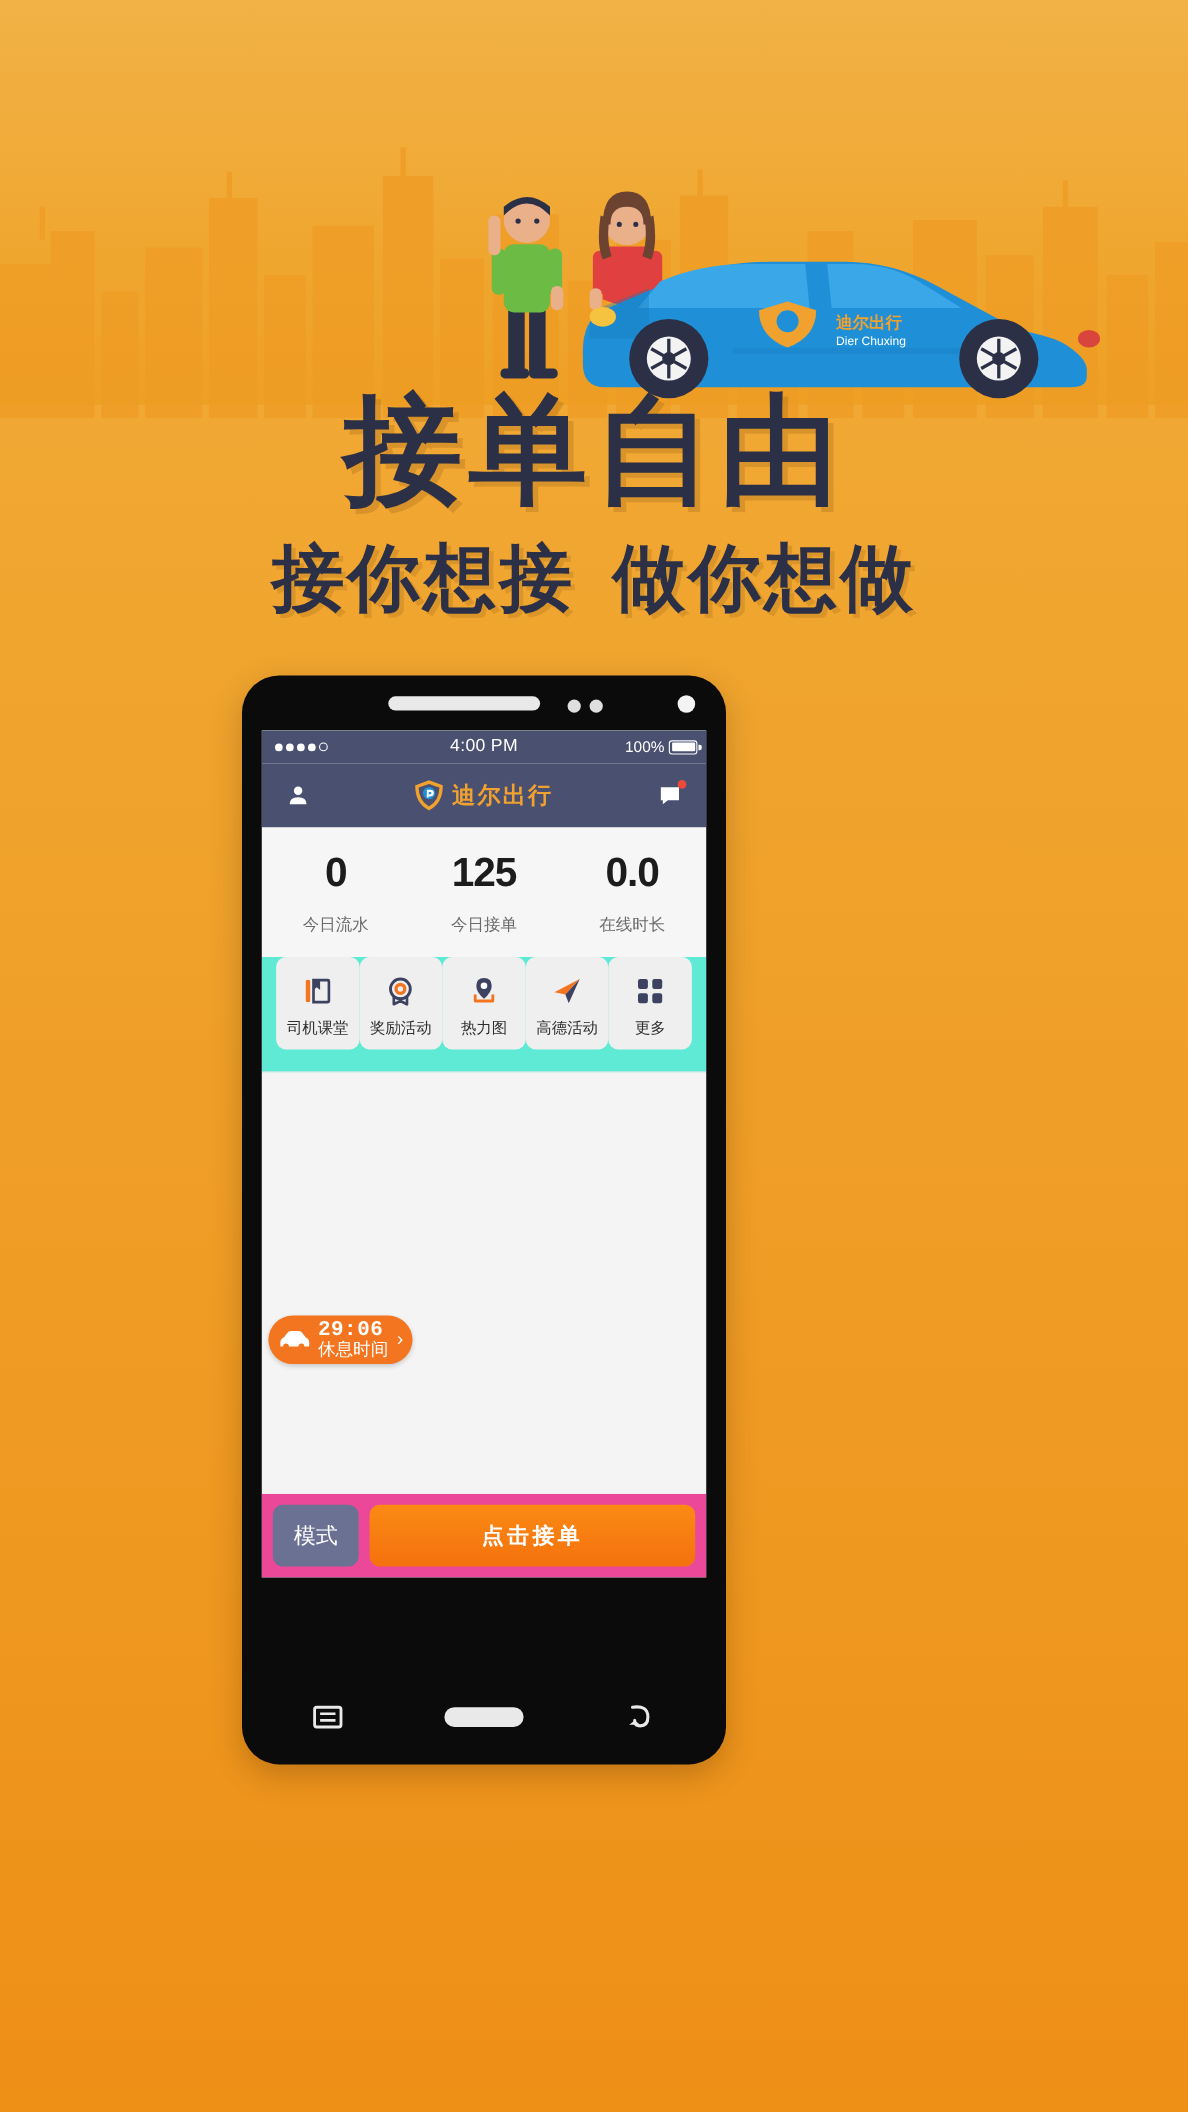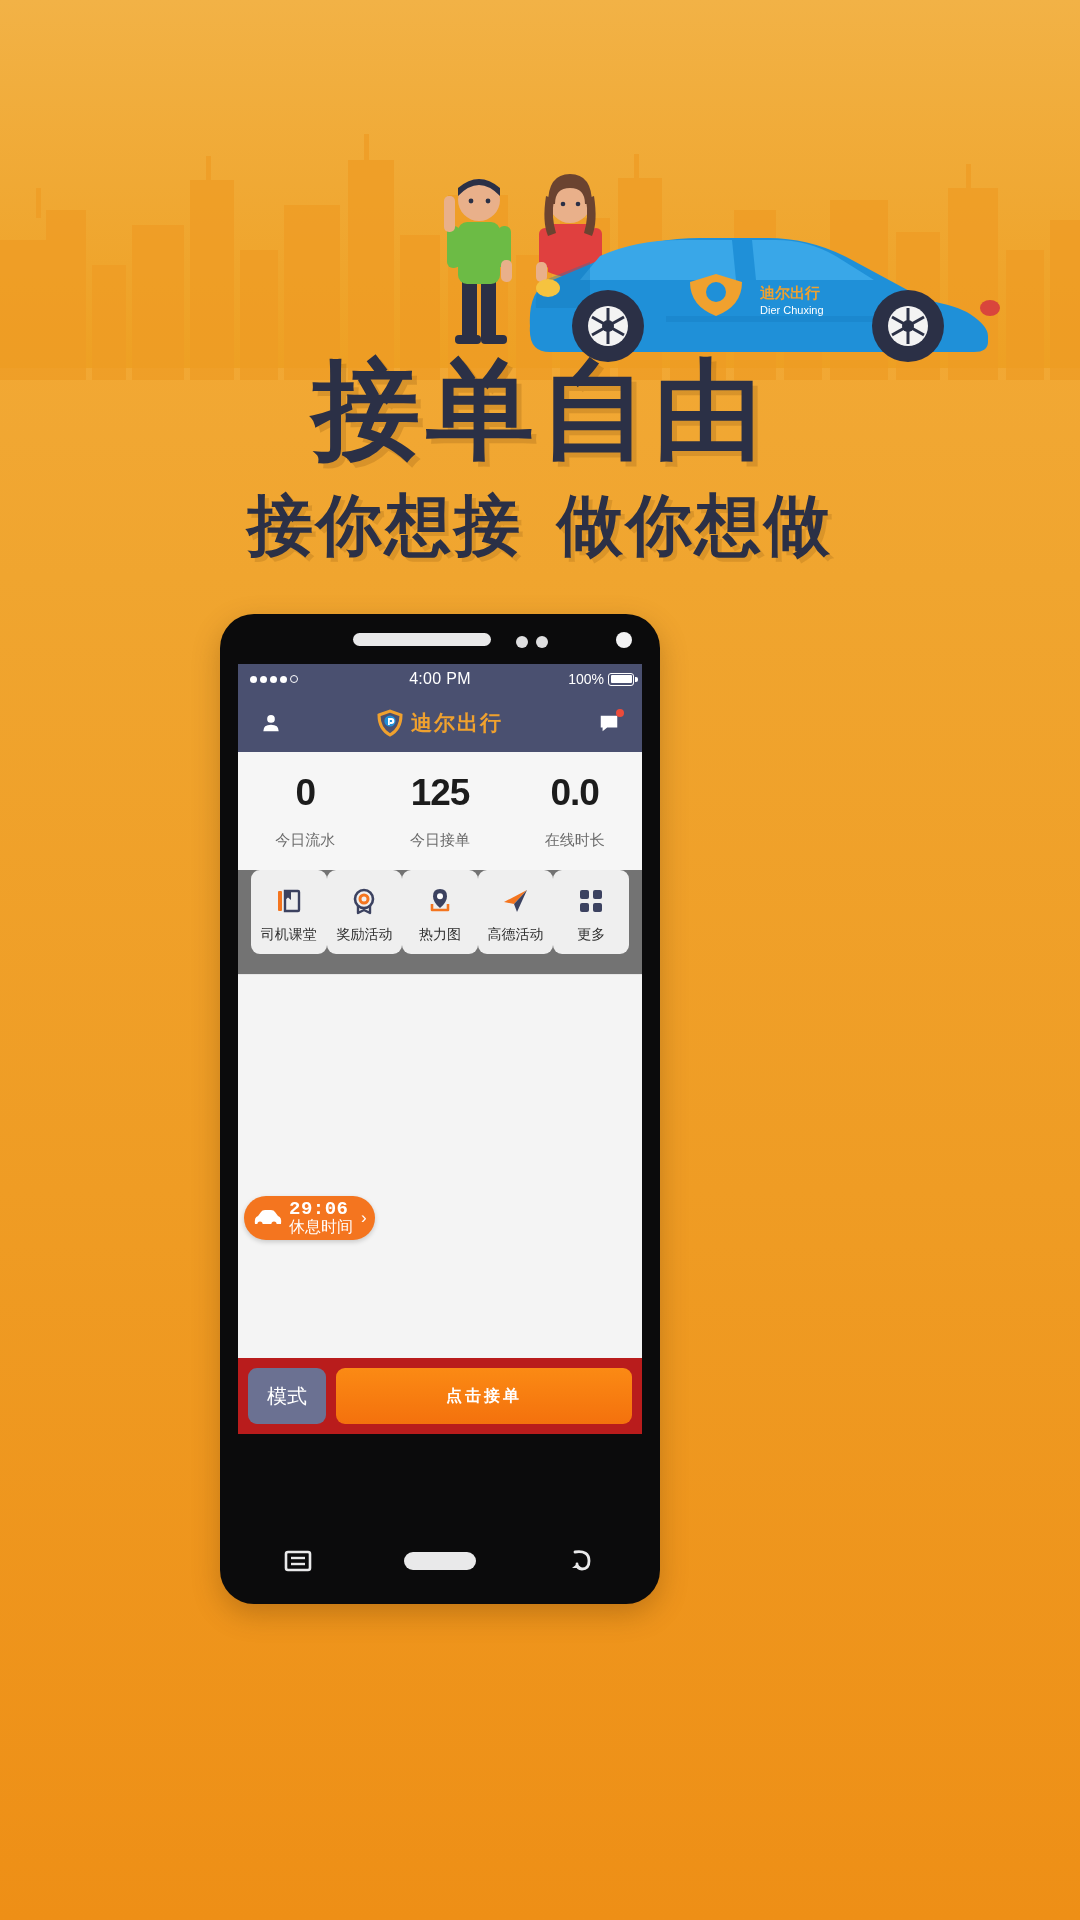--- a/index.html
+++ b/index.html
@@ -111,21 +111,21 @@
   
   #stats {
     background:#f6f6f6; display:flex; padding:22px 0 20px;
   }
   .stat { flex:1; text-align:center; }
   .stat-val { font-size:37px; font-weight:bold; color:#1c1c1c; line-height:1; letter-spacing:-1px; }
   .stat-lbl { font-size:15px; color:#6b6b6b; margin-top:20px; }
 
   
   #quick {
-    background:#737373; display:flex; gap:0;
+    background:#5eead4; display:flex; gap:0;
     padding:0 13px 20px;
     border-bottom:1px solid #e6e6e6;
     justify-content:flex-end;
   }
   .qa {
     flex:1; background:#efefef; border-radius:9px;
     padding:13px 2px 10px; text-align:center;
   }
   .qa-ico { height:36px; display:flex; align-items:center; justify-content:center; }
   .qa-lbl { font-size:14px; color:#2f2f2f; margin-top:7px; white-space:nowrap; }
@@ -139,32 +139,32 @@
     display:flex; align-items:center; gap:7px;
     box-shadow:0 2px 5px rgba(0,0,0,.18);
   }
   #rest-text { color:#fff; line-height:1.05;font-family:Liberation Mono, monospace; }
   #rest-time { font-size:19px; font-weight:bold; letter-spacing:.5px; }
   #rest-label { font-size:16px; }
   #rest-chev { color:#fff; font-size:17px; margin-left:1px; }
 
   
   #action-bar {
-    background:#b91c1c; padding:10px;
+    background:#ec4899; padding:10px;
     display:flex; gap:10px; align-items:center;
   }
   #mode-btn {
     width:78px; height:56px; border-radius:9px;
     background:#6b7192; color:#fff; font-size:20px;
     display:flex; align-items:center; justify-content:center;
   }
   #accept-btn {
     flex:1; height:56px; border-radius:9px;
     background:linear-gradient(180deg,#fb8a14 0%, #f4710d 100%);
-    color:#fff; font-size:16px; font-weight:bold; letter-spacing:3px;
+    color:#fff; font-size:20px; font-weight:bold; letter-spacing:3px;
     display:flex; align-items:center; justify-content:center;
   }
 
   
   #nav-bar {
     position:absolute; left:18px; bottom:0;
     width:404px; height:86px;
     display:flex; align-items:center; justify-content:space-around;
   }
   #home-pill { width:72px; height:18px; border-radius:9px; background:#e9e9ea; }

